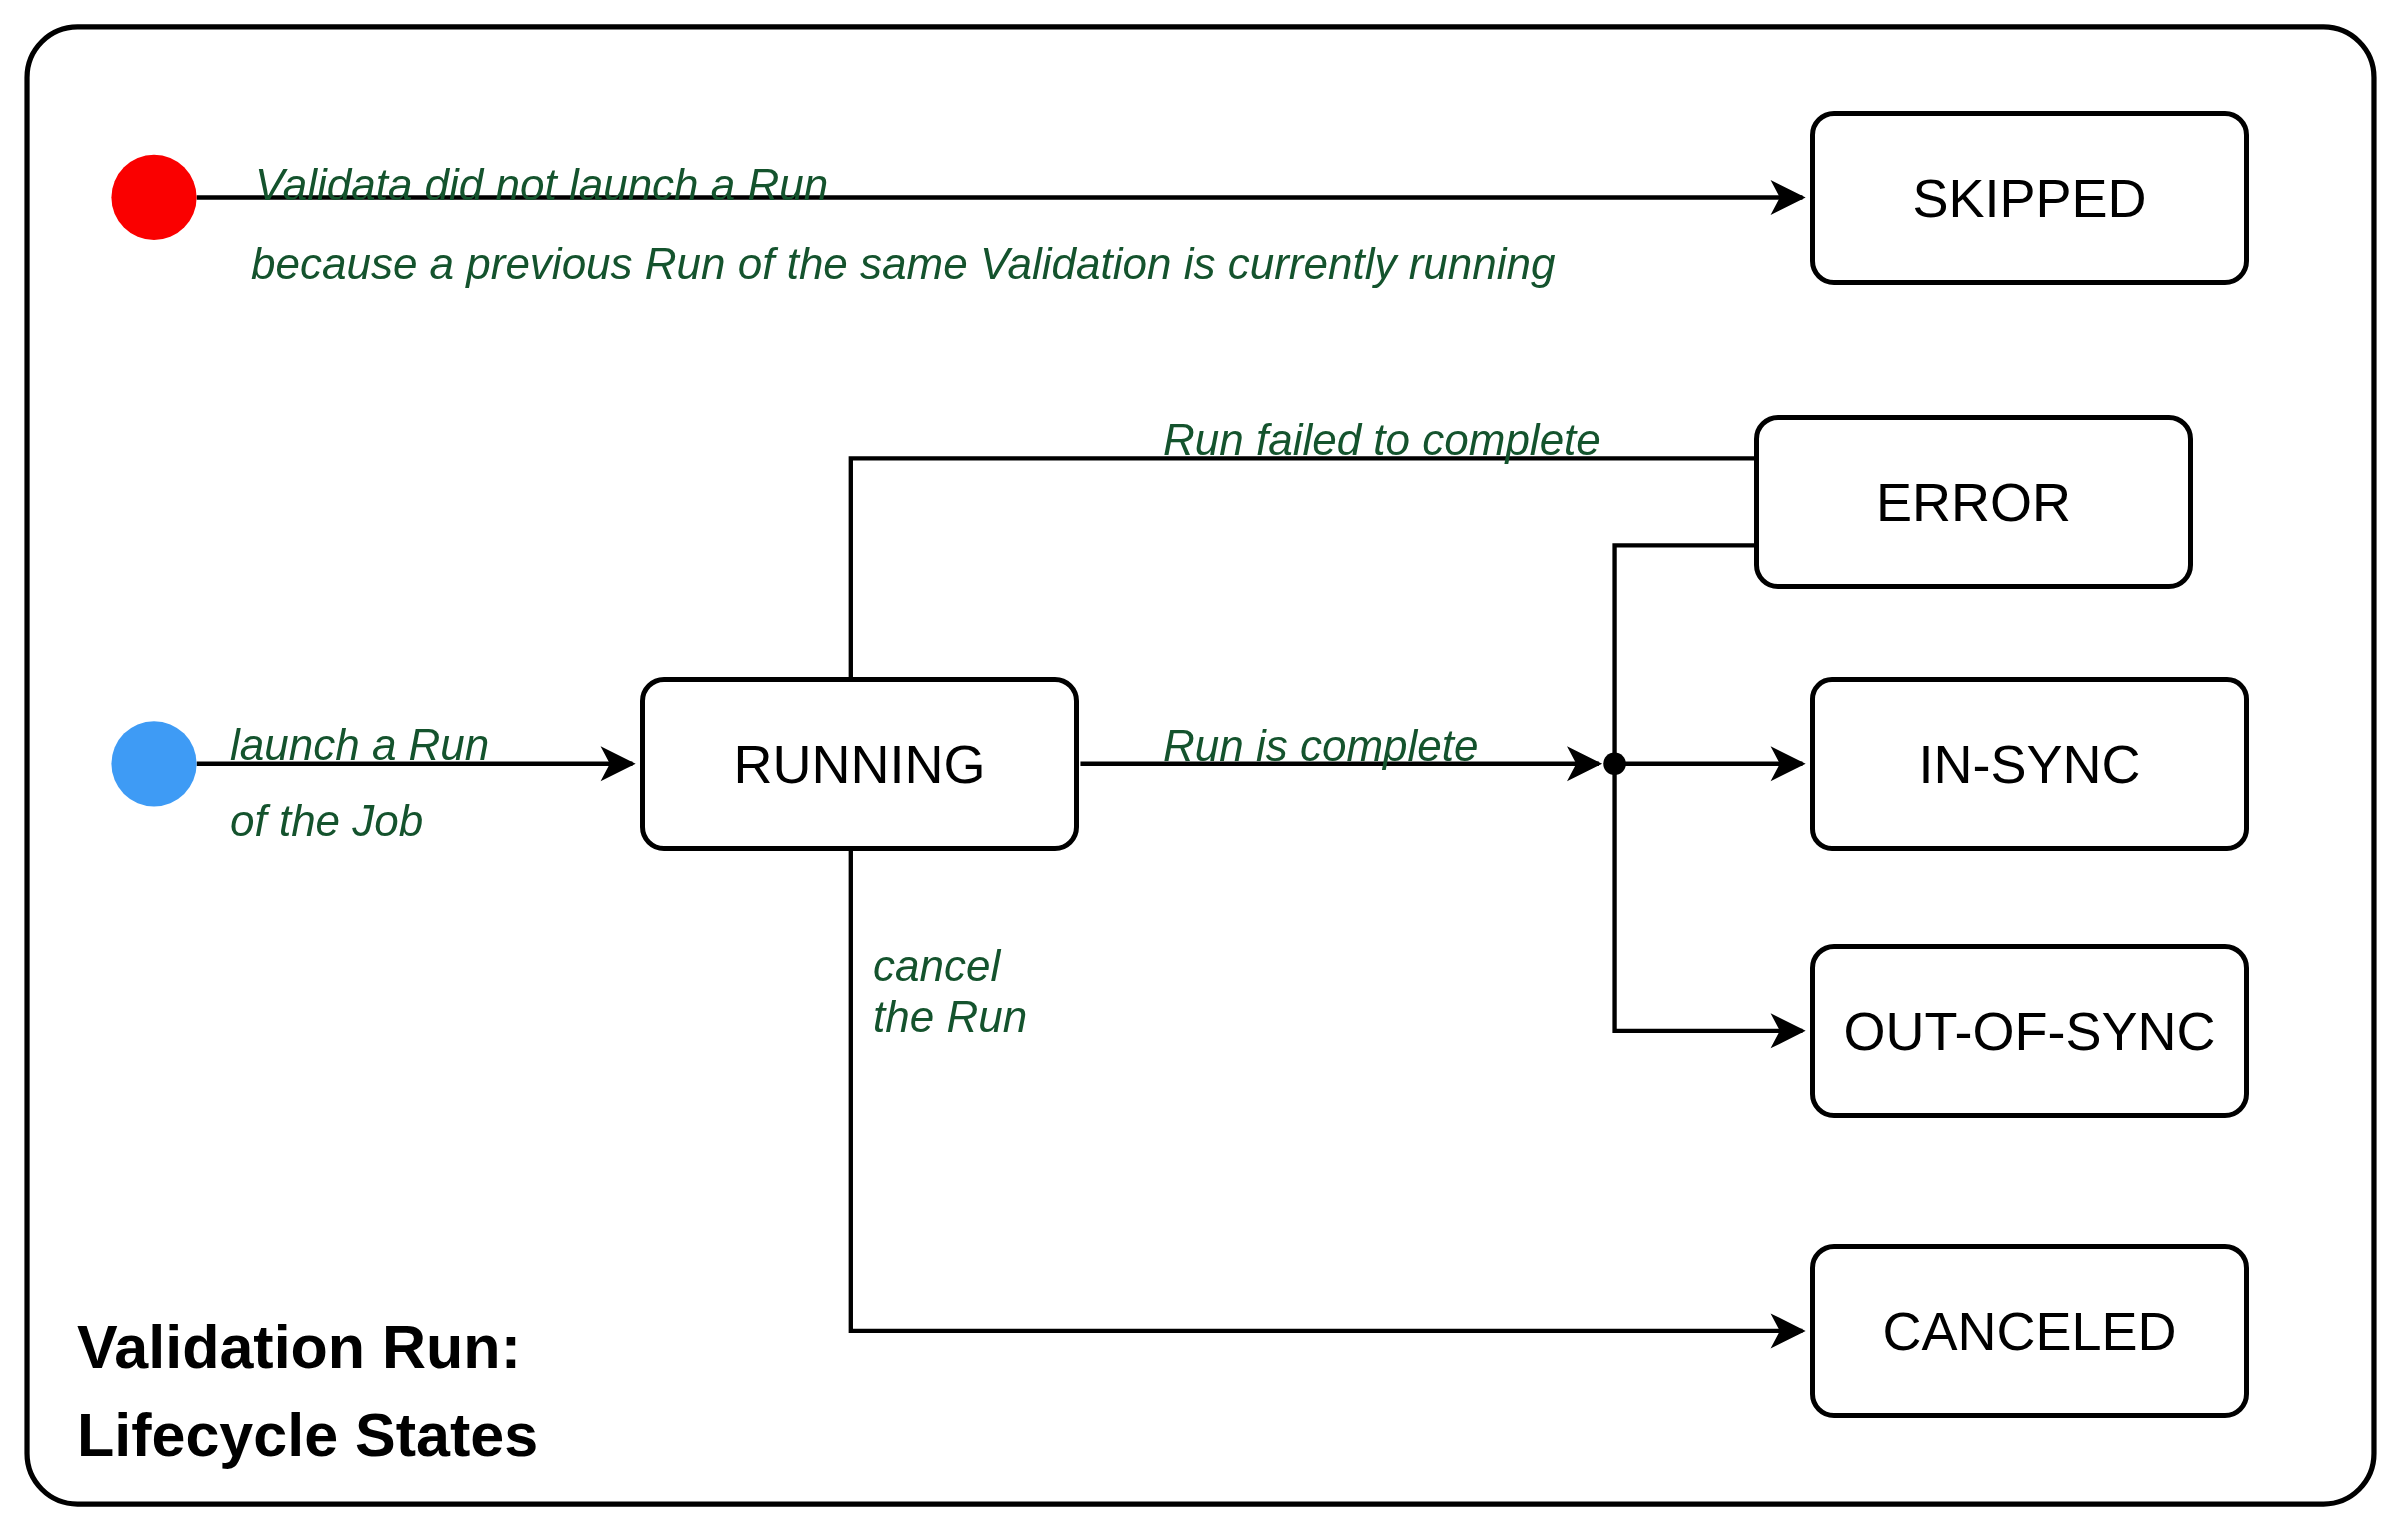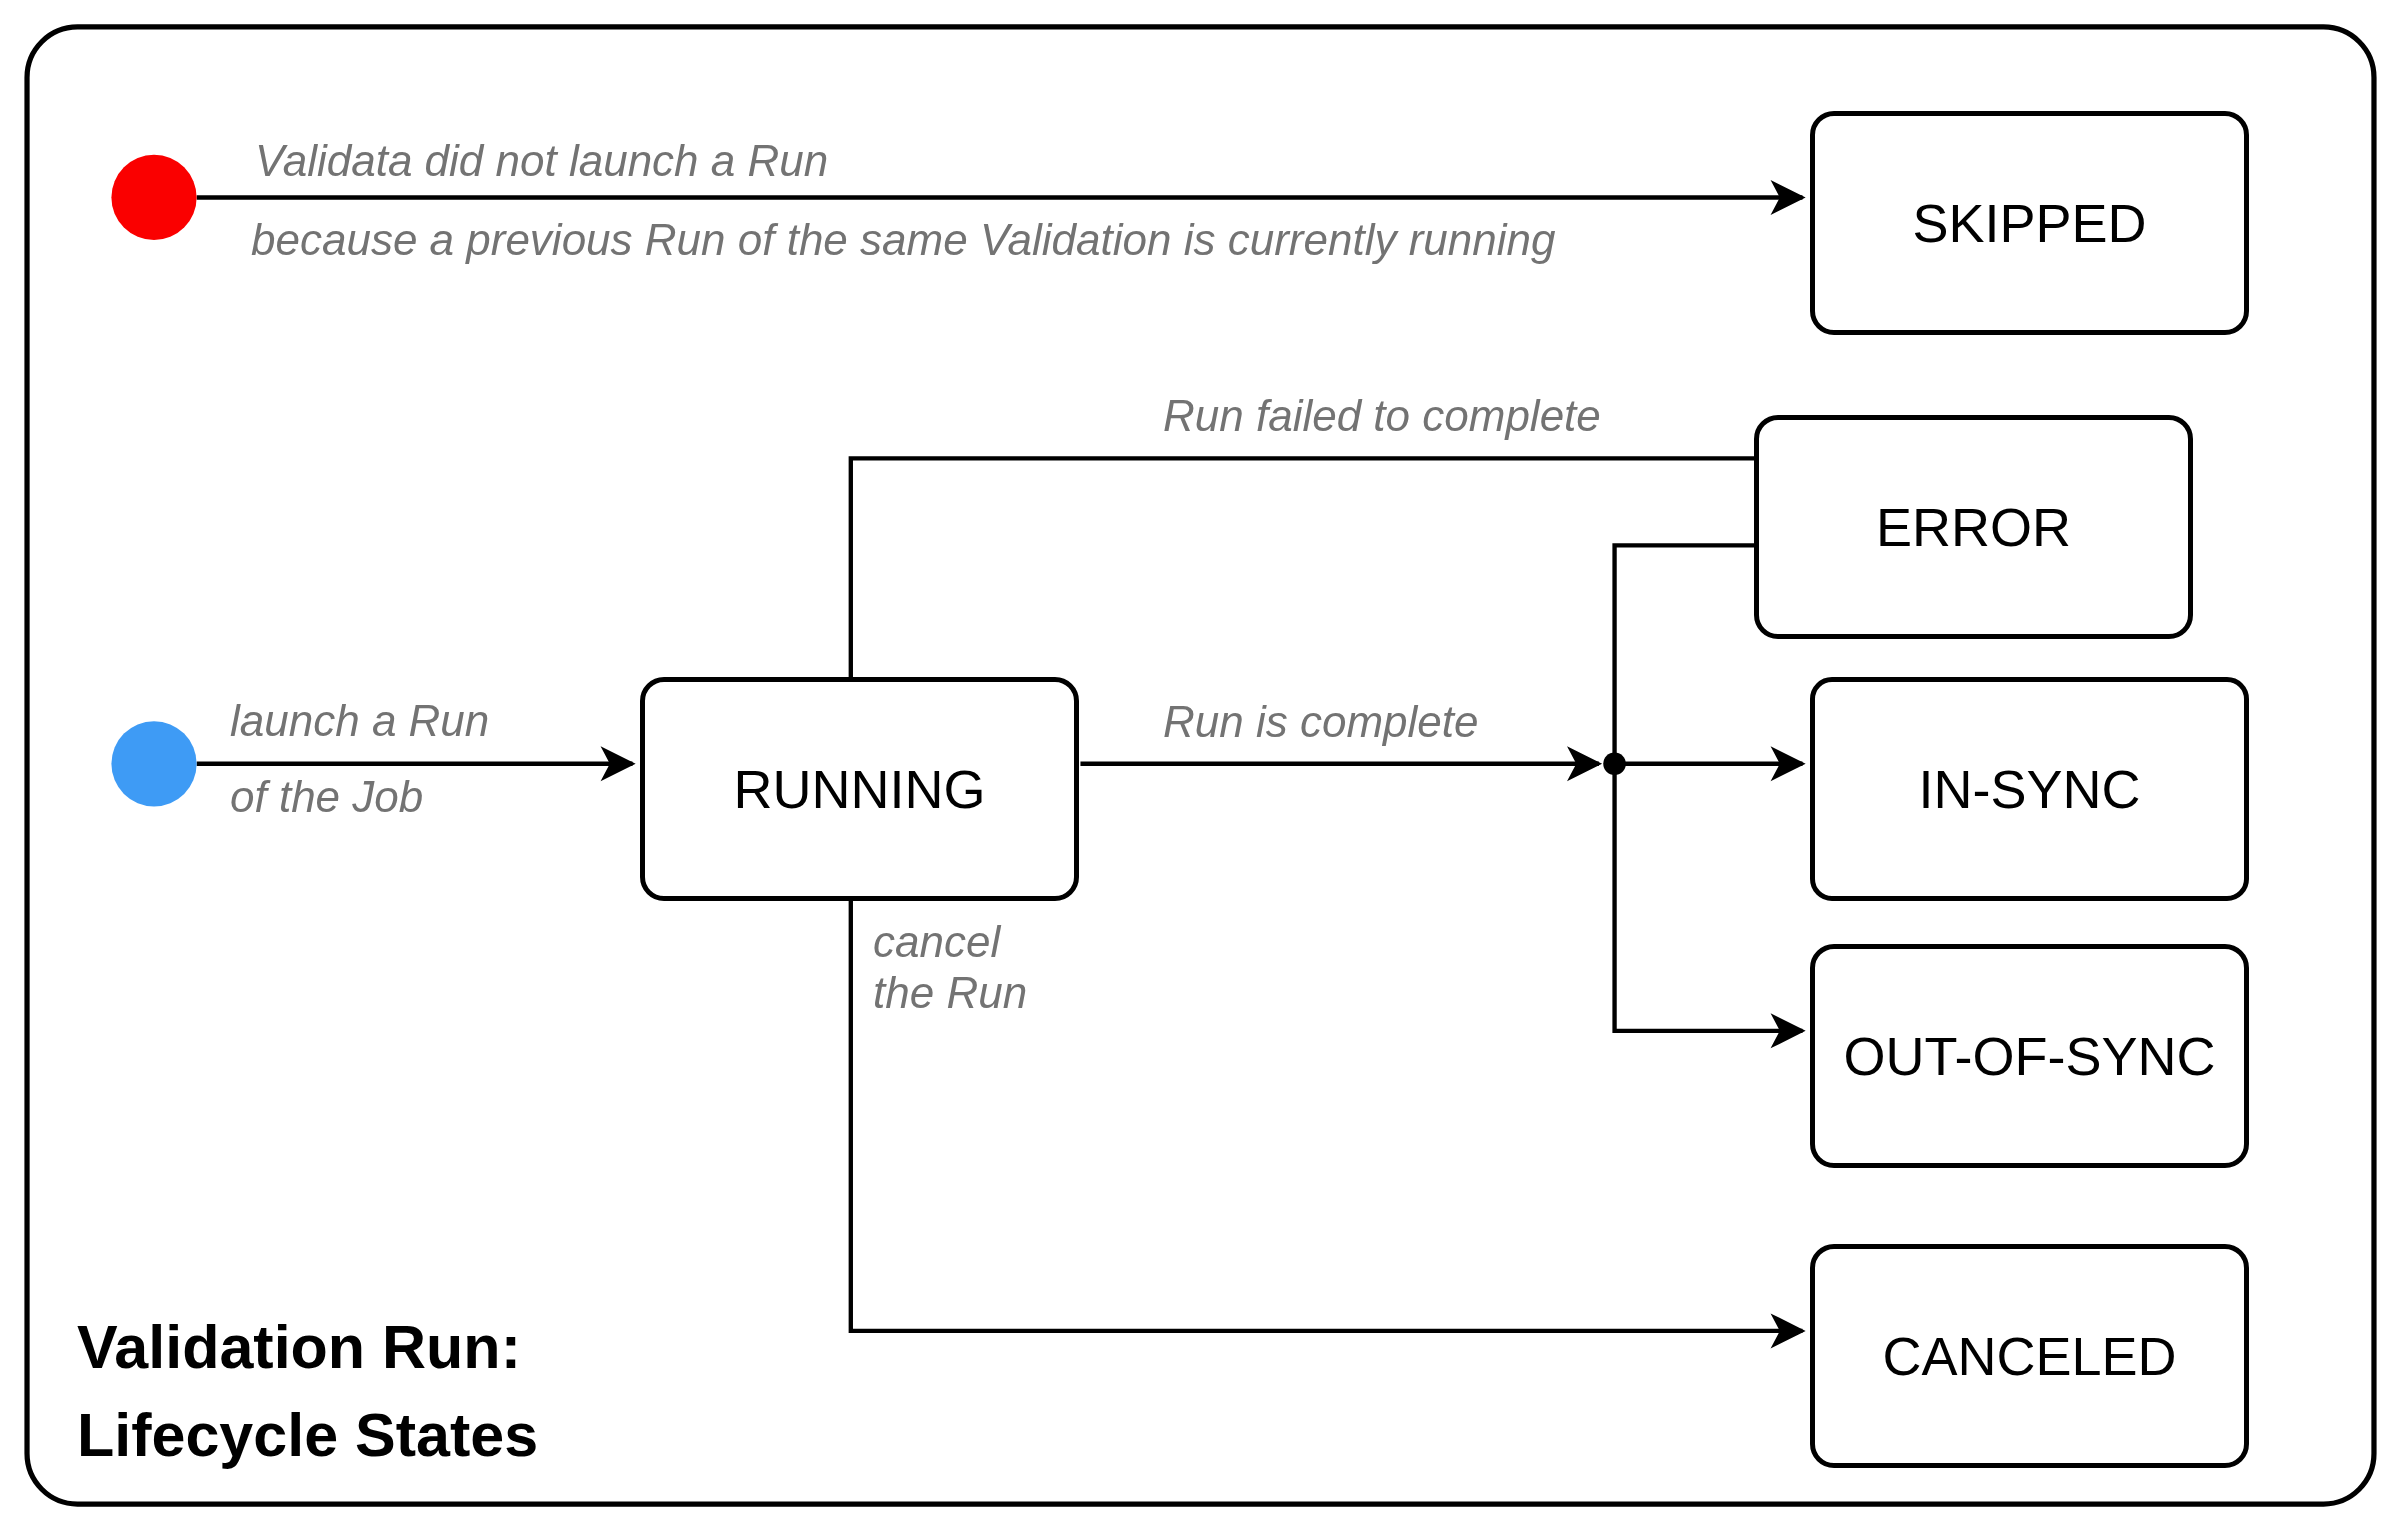--- a/index.html
+++ b/index.html
@@ -12,21 +12,21 @@
     overflow: hidden;
   }
   .edge-layer {
     position: absolute;
     left: 0; top: 0;
     width: 2401px; height: 1531px;
   }
   .state-box {
     position: absolute;
     width: 439px;
-    height: 224px;
+    height: 174px;
     box-sizing: border-box;
     border: 5.2px solid #000000;
     border-radius: 24px;
     background: #ffffff;
     display: flex;
     align-items: center;
     justify-content: center;
     font-size: 54px;
     color: #000000;
     white-space: nowrap;
@@ -35,22 +35,23 @@
   .box-skipped      { left: 1810px; top: 111px; }
   .box-error        { left: 1754px; top: 415px; }
   .box-in-sync      { left: 1810px; top: 677px; border-radius: 22px; }
   .box-out-of-sync  { left: 1810px; top: 944px; }
   .box-canceled     { left: 1810px; top: 1244px; }
   .edge-label {
     position: absolute;
     font-style: italic;
     font-size: 44px;
     line-height: 1.2;
-    color: #737373;
+    color: #14532d;
     white-space: nowrap;
+    margin-top: 24px;
   }
   .lbl-reason1      { left: 255px;  top: 135px; }
   .lbl-reason2      { left: 251px;  top: 214px; text-align: right; }
   .lbl-launch1      { left: 230px;  top: 695px; }
   .lbl-launch2      { left: 230px;  top: 771px; }
   .lbl-run-failed   { left: 1163px; top: 390px; }
   .lbl-run-complete { left: 1163px; top: 696px; font-style: italic; }
   .lbl-cancel       { left: 873px; top: 917px; line-height: 1.15; }
   .diagram-title {
     position: absolute;

